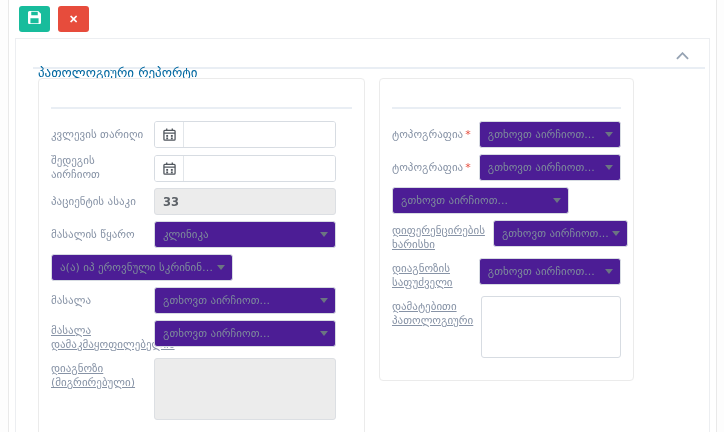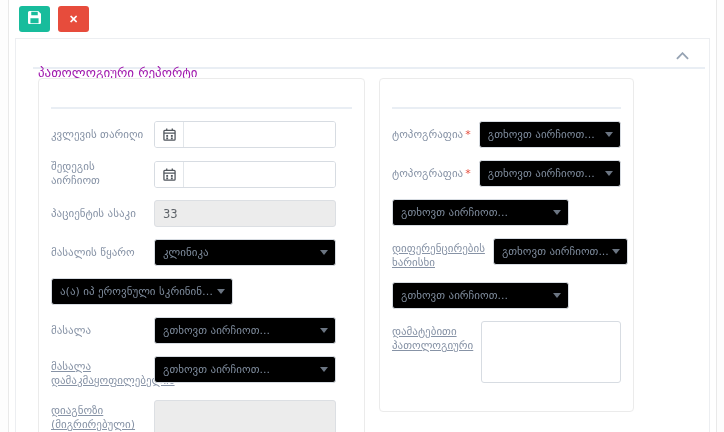--- a/index.html
+++ b/index.html
@@ -12,51 +12,51 @@
   .toolbar { padding:6px 0 0 10px; display:flex; gap:8px; }
   .btn { width:31px; height:26px; border:none; border-radius:3px; display:flex;
     align-items:center; justify-content:center; cursor:pointer; color:#fff; }
   .btn-save { background:#18bc9c; }
   .btn-close { background:#e74c3c; font-size:11px; font-weight:bold; }
 
   
   .panel { margin:6px 6px 0 6px; background:#fff; border:1px solid #eceef1; }
   .panel-head { height:28px; display:flex; align-items:center;
     justify-content:space-between; padding:2px 20px 0 22px; }
-  .panel-title { font-size:13px; color:#a21caf;margin-top:36px; }
+  .panel-title { font-size:13px; color:#0369a1;margin-top:36px; }
   .panel-head-divider { height:2px; background:#e9eef4; margin:0 4px 0 17px; }
   .panel-body { padding:9px 9px 0 22px; display:flex; align-items:flex-start; }
 
   .card { background:#fff; border:1px solid #ebebeb; border-radius:4px; padding:12px; }
   .card-left  { width:327px; min-height:358px; margin-right:14px; }
   .card-right { width:255px; }
   .card-top-spacer { height:16px; }
   .card-top-divider { height:2px; background:#e9eef4; margin-bottom:12px; }
 
-  .frow { display:flex; align-items:center; margin-bottom:12px; }
+  .frow { display:flex; align-items:center; margin-bottom:6px; }
   .frow.top { align-items:flex-start; }
   .frow.top .lbl { padding-top:4px;text-decoration:underline; }
   .lbl { width:103px; padding-right:8px; font-size:11px; line-height:14px; color:#8793a6; }
   .card-right .lbl { width:106px; }
   .req { color:#e74c3c; margin-left:2px; }
   .ctl { position:relative; width:182px; }
   .card-right .ctl { width:177px; }
 
   .input-group { display:flex; height:27px; border:1px solid #d7dce2; border-radius:3px;
     background:#fff; overflow:hidden; }
   .ig-addon { width:29px; display:flex; align-items:center; justify-content:center;
     border-right:1px solid #e2e6ea; background:#fff; }
   .ig-input { flex:1; border:none; outline:none; font-size:11.5px; color:#5d6268;
     padding:0 6px; background:#fff; min-width:0; }
 
   .text-disabled { height:27px; border:1px solid #dcdfe3; border-radius:3px;
     background:#ececec; color:#5d6268; font-size:11.5px; display:flex;
-    align-items:center; padding:0 8px; }
-
-  .select { height:27px; border:1px solid #d7dce2; border-radius:3px; background:#000000;
+    align-items:center; padding:0 8px;font-weight:bold; }
+
+  .select { height:27px; border:1px solid #d7dce2; border-radius:3px; background:#4c1d95;
     display:flex; align-items:center; padding:0 18px 0 8px; font-size:11px;
     color:#7d8a9b; cursor:pointer; white-space:nowrap; overflow:hidden; }
   .select .val { overflow:hidden; text-overflow:ellipsis; }
   .caret { position:absolute; right:8px; top:11px; width:0; height:0;
     border-left:4px solid transparent; border-right:4px solid transparent;
     border-top:5px solid #6b7582; }
 
   .ta { width:100%; height:62px; border:1px solid #d7dce2; border-radius:3px;
     resize:none; font-family:"DejaVu Sans", sans-serif; font-size:11.5px;
     color:#5d6268; padding:4px 6px; outline:none; }
@@ -235,20 +235,21 @@
           <span class="lbl">დიფერენცირების ხარისხი</span>
           <span class="ctl">
             <span class="select">
               <span class="val">გთხოვთ აირჩიოთ...</span>
             </span>
             <span class="caret"></span>
           </span>
         </div>
 
         <div class="frow top">
+          <span class="lbl">დიაგნოზის საფუძველი</span>
           <span class="ctl">
             <span class="select">
               <span class="val">გთხოვთ აირჩიოთ...</span>
             </span>
             <span class="caret"></span>
           </span>
         </div>
 
         <div class="frow top">
           <span class="lbl">დამატებითი პათოლოგიური</span>

